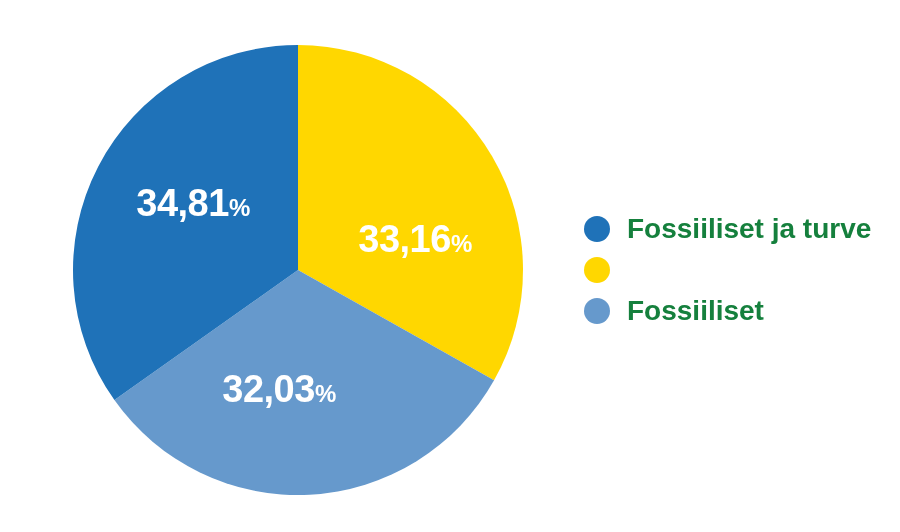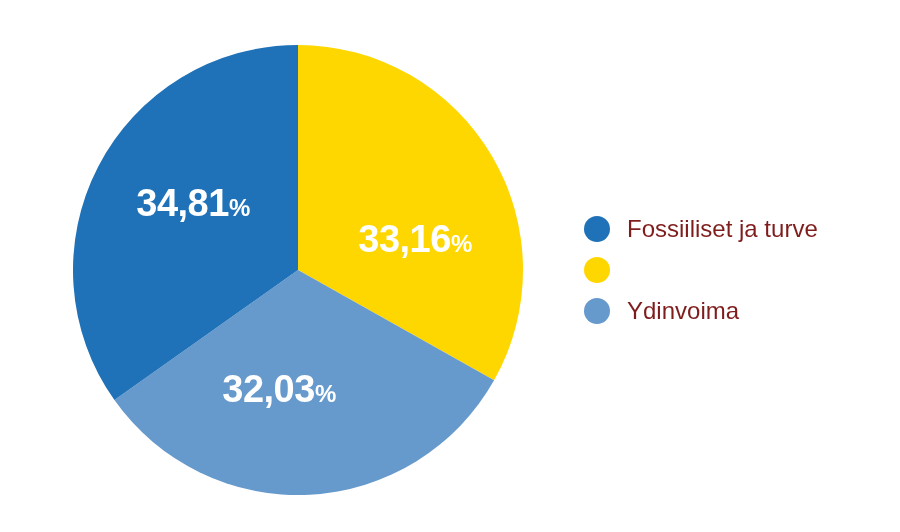--- a/index.html
+++ b/index.html
@@ -54,23 +54,23 @@
   }
   .legend-swatch {
     width: 26px;
     height: 26px;
     border-radius: 50%;
     flex: 0 0 26px;
   }
   .legend-label {
     margin-left: 17px;
     font-family: "Liberation Sans", sans-serif;
-    font-size: 24px;
-    font-weight: normal;
-    color: #7f1d1d;
+    font-size: 28px;
+    font-weight: bold;
+    color: #15803d;
     white-space: nowrap;
     line-height: 1;
   }
 </style>
 </head>
 <body>
 
 <div id="chart-root" style="background: rgb(255, 255, 255);">
 
   <svg id="pie-svg" viewBox="0 0 900 532">
@@ -89,17 +89,17 @@
   <div id="legend">
     <div class="legend-item">
       <span class="legend-swatch" style="background: rgb(31, 114, 184);"></span>
       <span class="legend-label">Fossiiliset ja turve</span>
     </div>
     <div class="legend-item">
       <span class="legend-swatch" style="background: rgb(255, 215, 0);"></span>
     </div>
     <div class="legend-item">
       <span class="legend-swatch" style="background: rgb(102, 153, 204);"></span>
-      <span class="legend-label">Ydinvoima</span>
+      <span class="legend-label">Fossiiliset</span>
     </div>
   </div>
 
 </div>
 
 </body></html>

